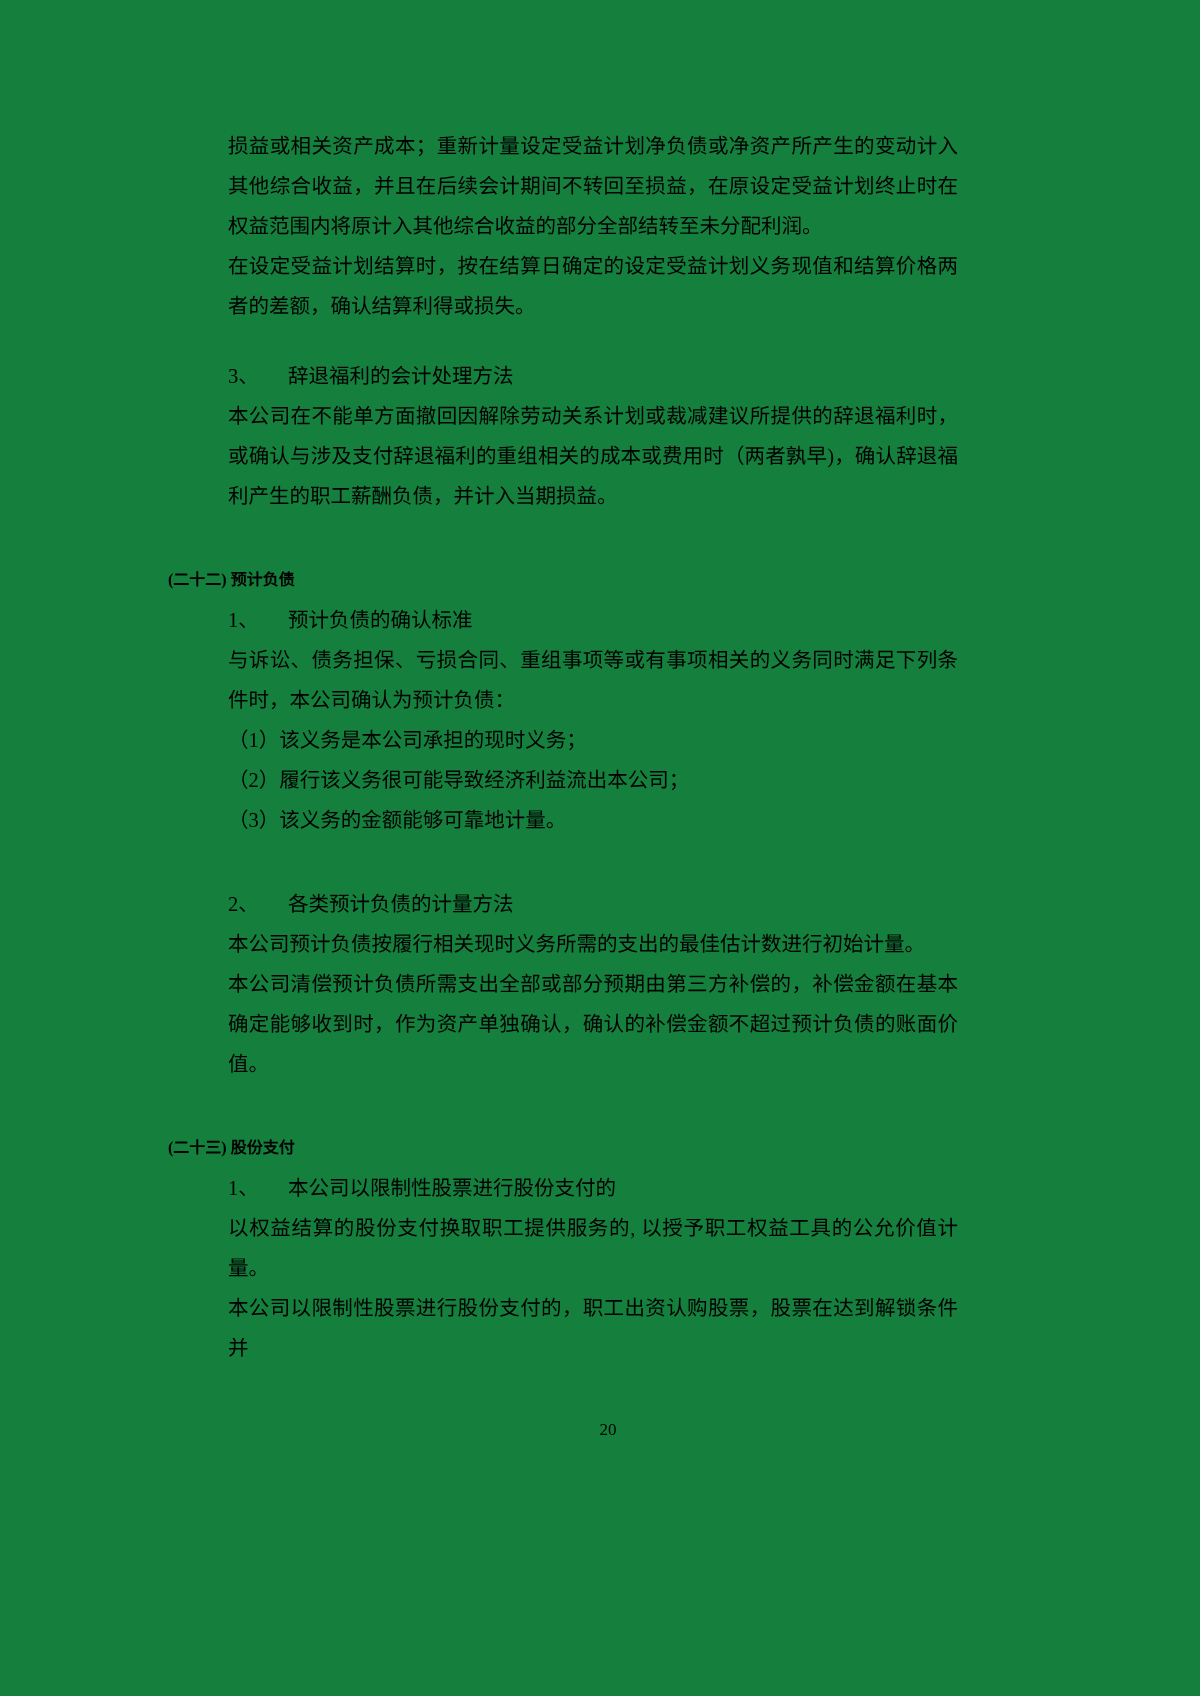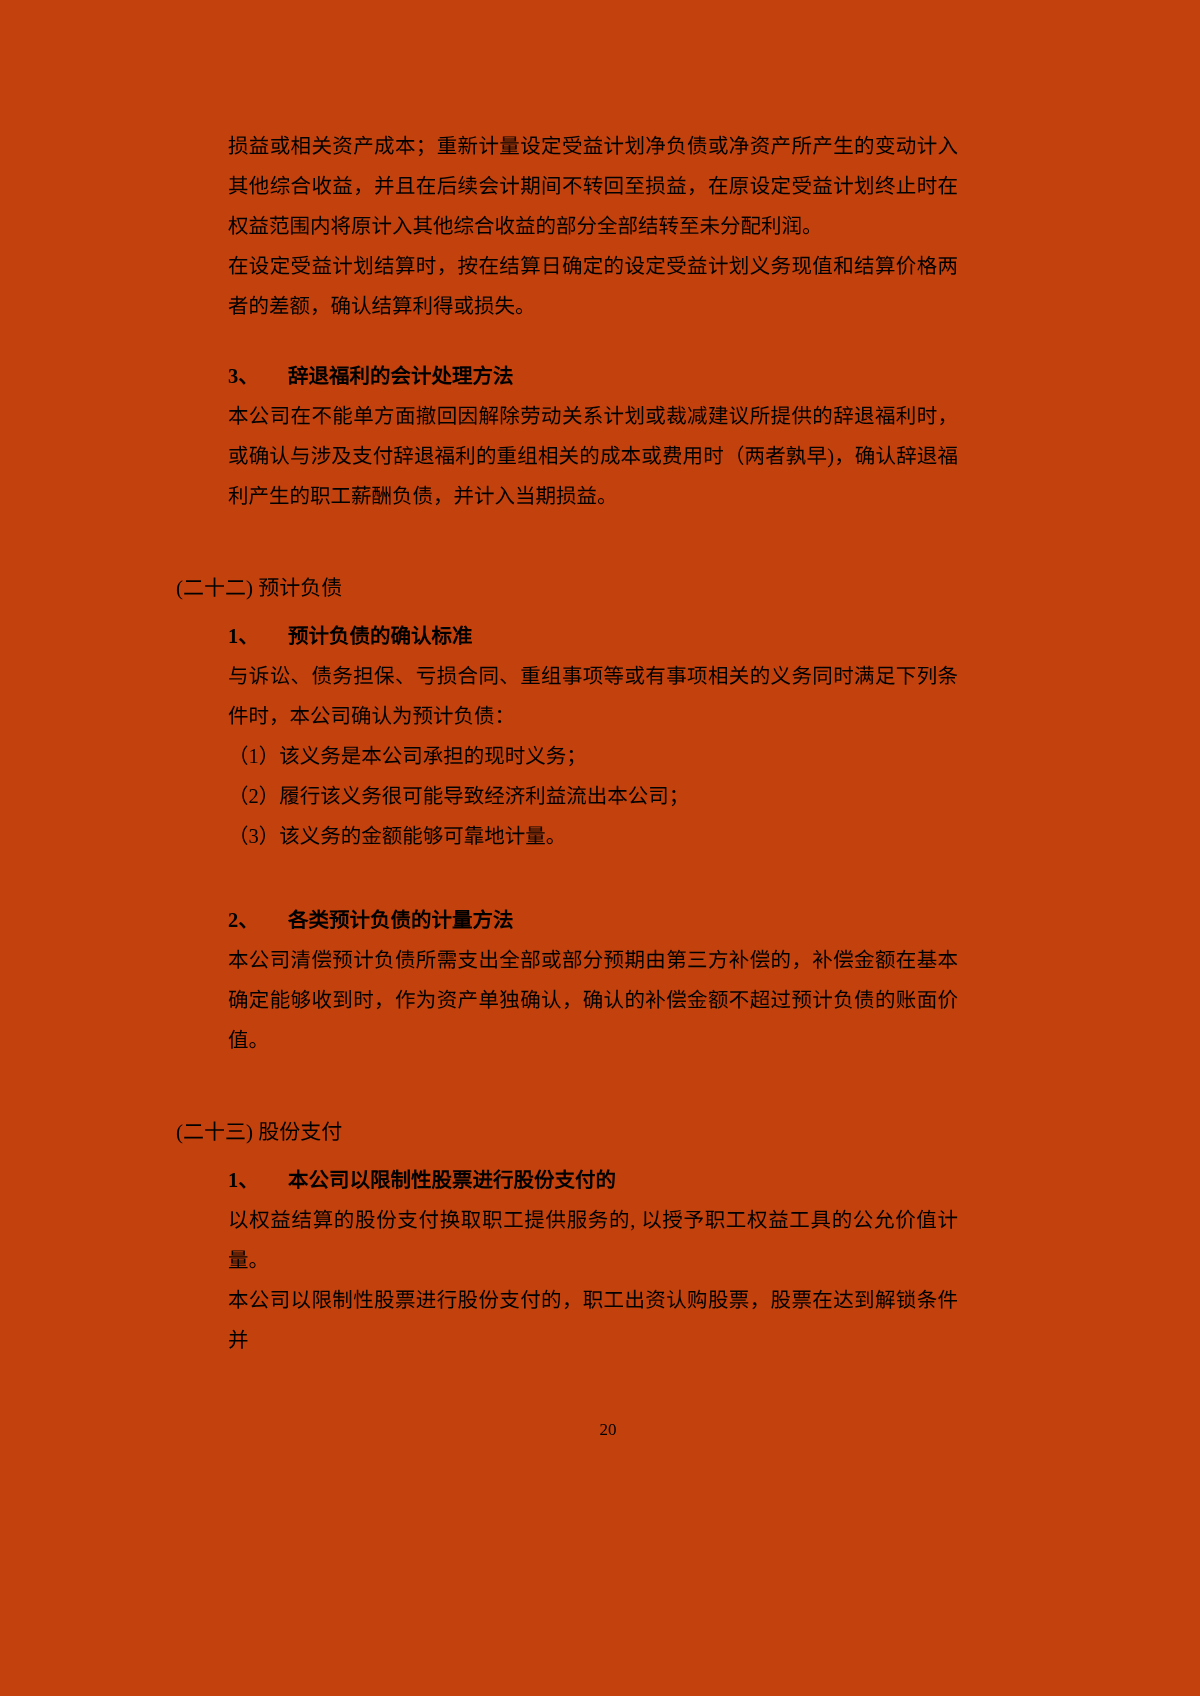--- a/index.html
+++ b/index.html
@@ -4,21 +4,21 @@
 <style>
   html, body {
     margin: 0;
     padding: 0;
     background: #8a8a8a;
   }
   .page {
     position: relative;
     width: 1200px;
     height: 1696px;
-    background: #c2410c;
+    background: #15803d;
     margin: 0 auto;
     box-sizing: border-box;
     font-family: "Liberation Serif", "DejaVu Serif", serif;
     color: #000000;
     overflow: hidden;
   }
   .content {
     position: absolute;
     left: 168px;
     top: 126px;
@@ -28,29 +28,29 @@
     font-size: 20.5px;
     line-height: 40px;
     text-align: justify;
     text-justify: inter-ideograph;
     margin: 0;
   }
   .indent {
     margin-left: 60px;
   }
   .section-head {
-    font-size: 21px;
+    font-size: 16px;
     line-height: 40px;
-    font-weight: normal;
-    margin: 8px;
+    font-weight: bold;
+    margin: 0;
   }
   .sub-head {
     font-size: 20.5px;
     line-height: 40px;
-    font-weight: bold;
+    font-weight: normal;
     margin: 0 0 0 60px;
   }
   .sub-head .num {
     display: inline-block;
     width: 60px;
   }
   .gap-md { height: 30px; }
   .gap-lg { height: 44px; }
   .pagenum {
     position: absolute;
@@ -89,20 +89,21 @@
     <p class="para indent">与诉讼、债务担保、亏损合同、重组事项等或有事项相关的义务同时满足下列条件时，本公司确认为预计负债：</p>
     <p class="para indent">（1）该义务是本公司承担的现时义务；</p>
     <p class="para indent">（2）履行该义务很可能导致经济利益流出本公司；</p>
     <p class="para indent">（3）该义务的金额能够可靠地计量。</p>
 
     <div class="gap-lg"></div>
 
     <p class="sub-head">
       <span class="num">2、</span><span>各类预计负债的计量方法</span>
     </p>
+    <p class="para indent">本公司预计负债按履行相关现时义务所需的支出的最佳估计数进行初始计量。</p>
     <p class="para indent">本公司清偿预计负债所需支出全部或部分预期由第三方补偿的，补偿金额在基本确定能够收到时，作为资产单独确认，确认的补偿金额不超过预计负债的账面价值。</p>
 
     <div class="gap-lg"></div>
 
     <p class="section-head">(二十三) 股份支付</p>
 
     <p class="sub-head">
       <span class="num">1、</span><span>本公司以限制性股票进行股份支付的</span>
     </p>
     <p class="para indent">以权益结算的股份支付换取职工提供服务的, 以授予职工权益工具的公允价值计量。</p>

